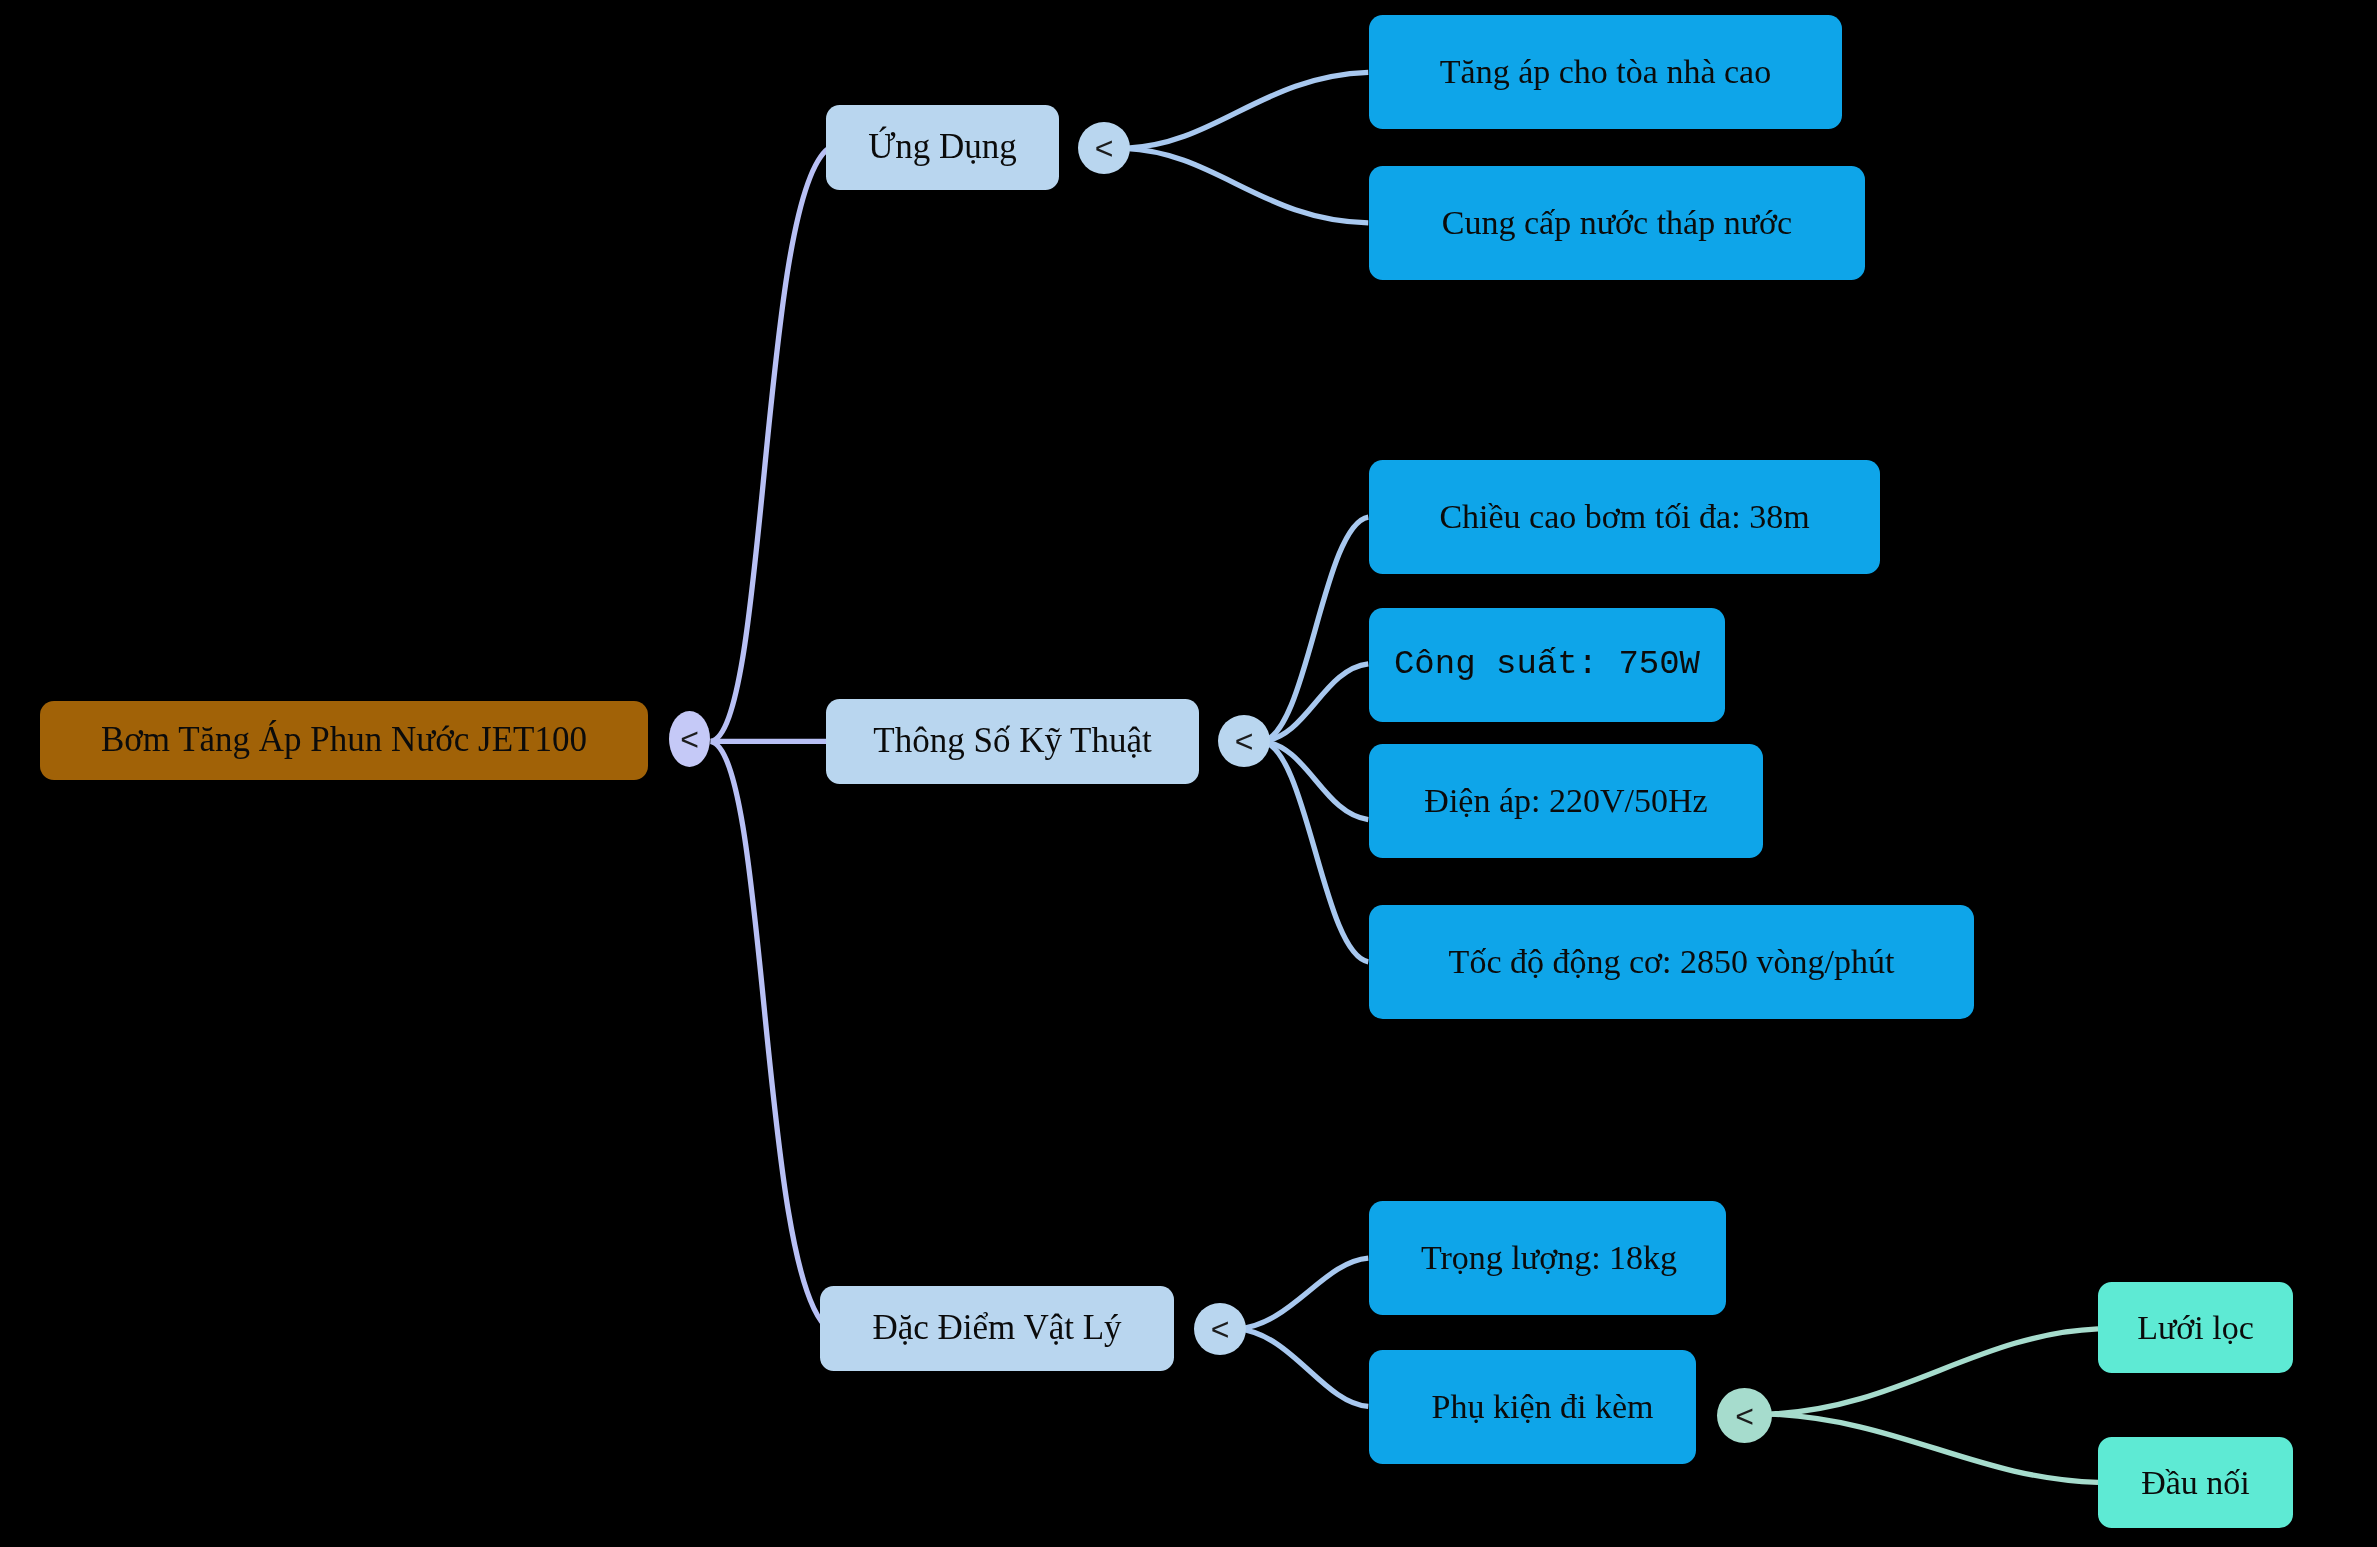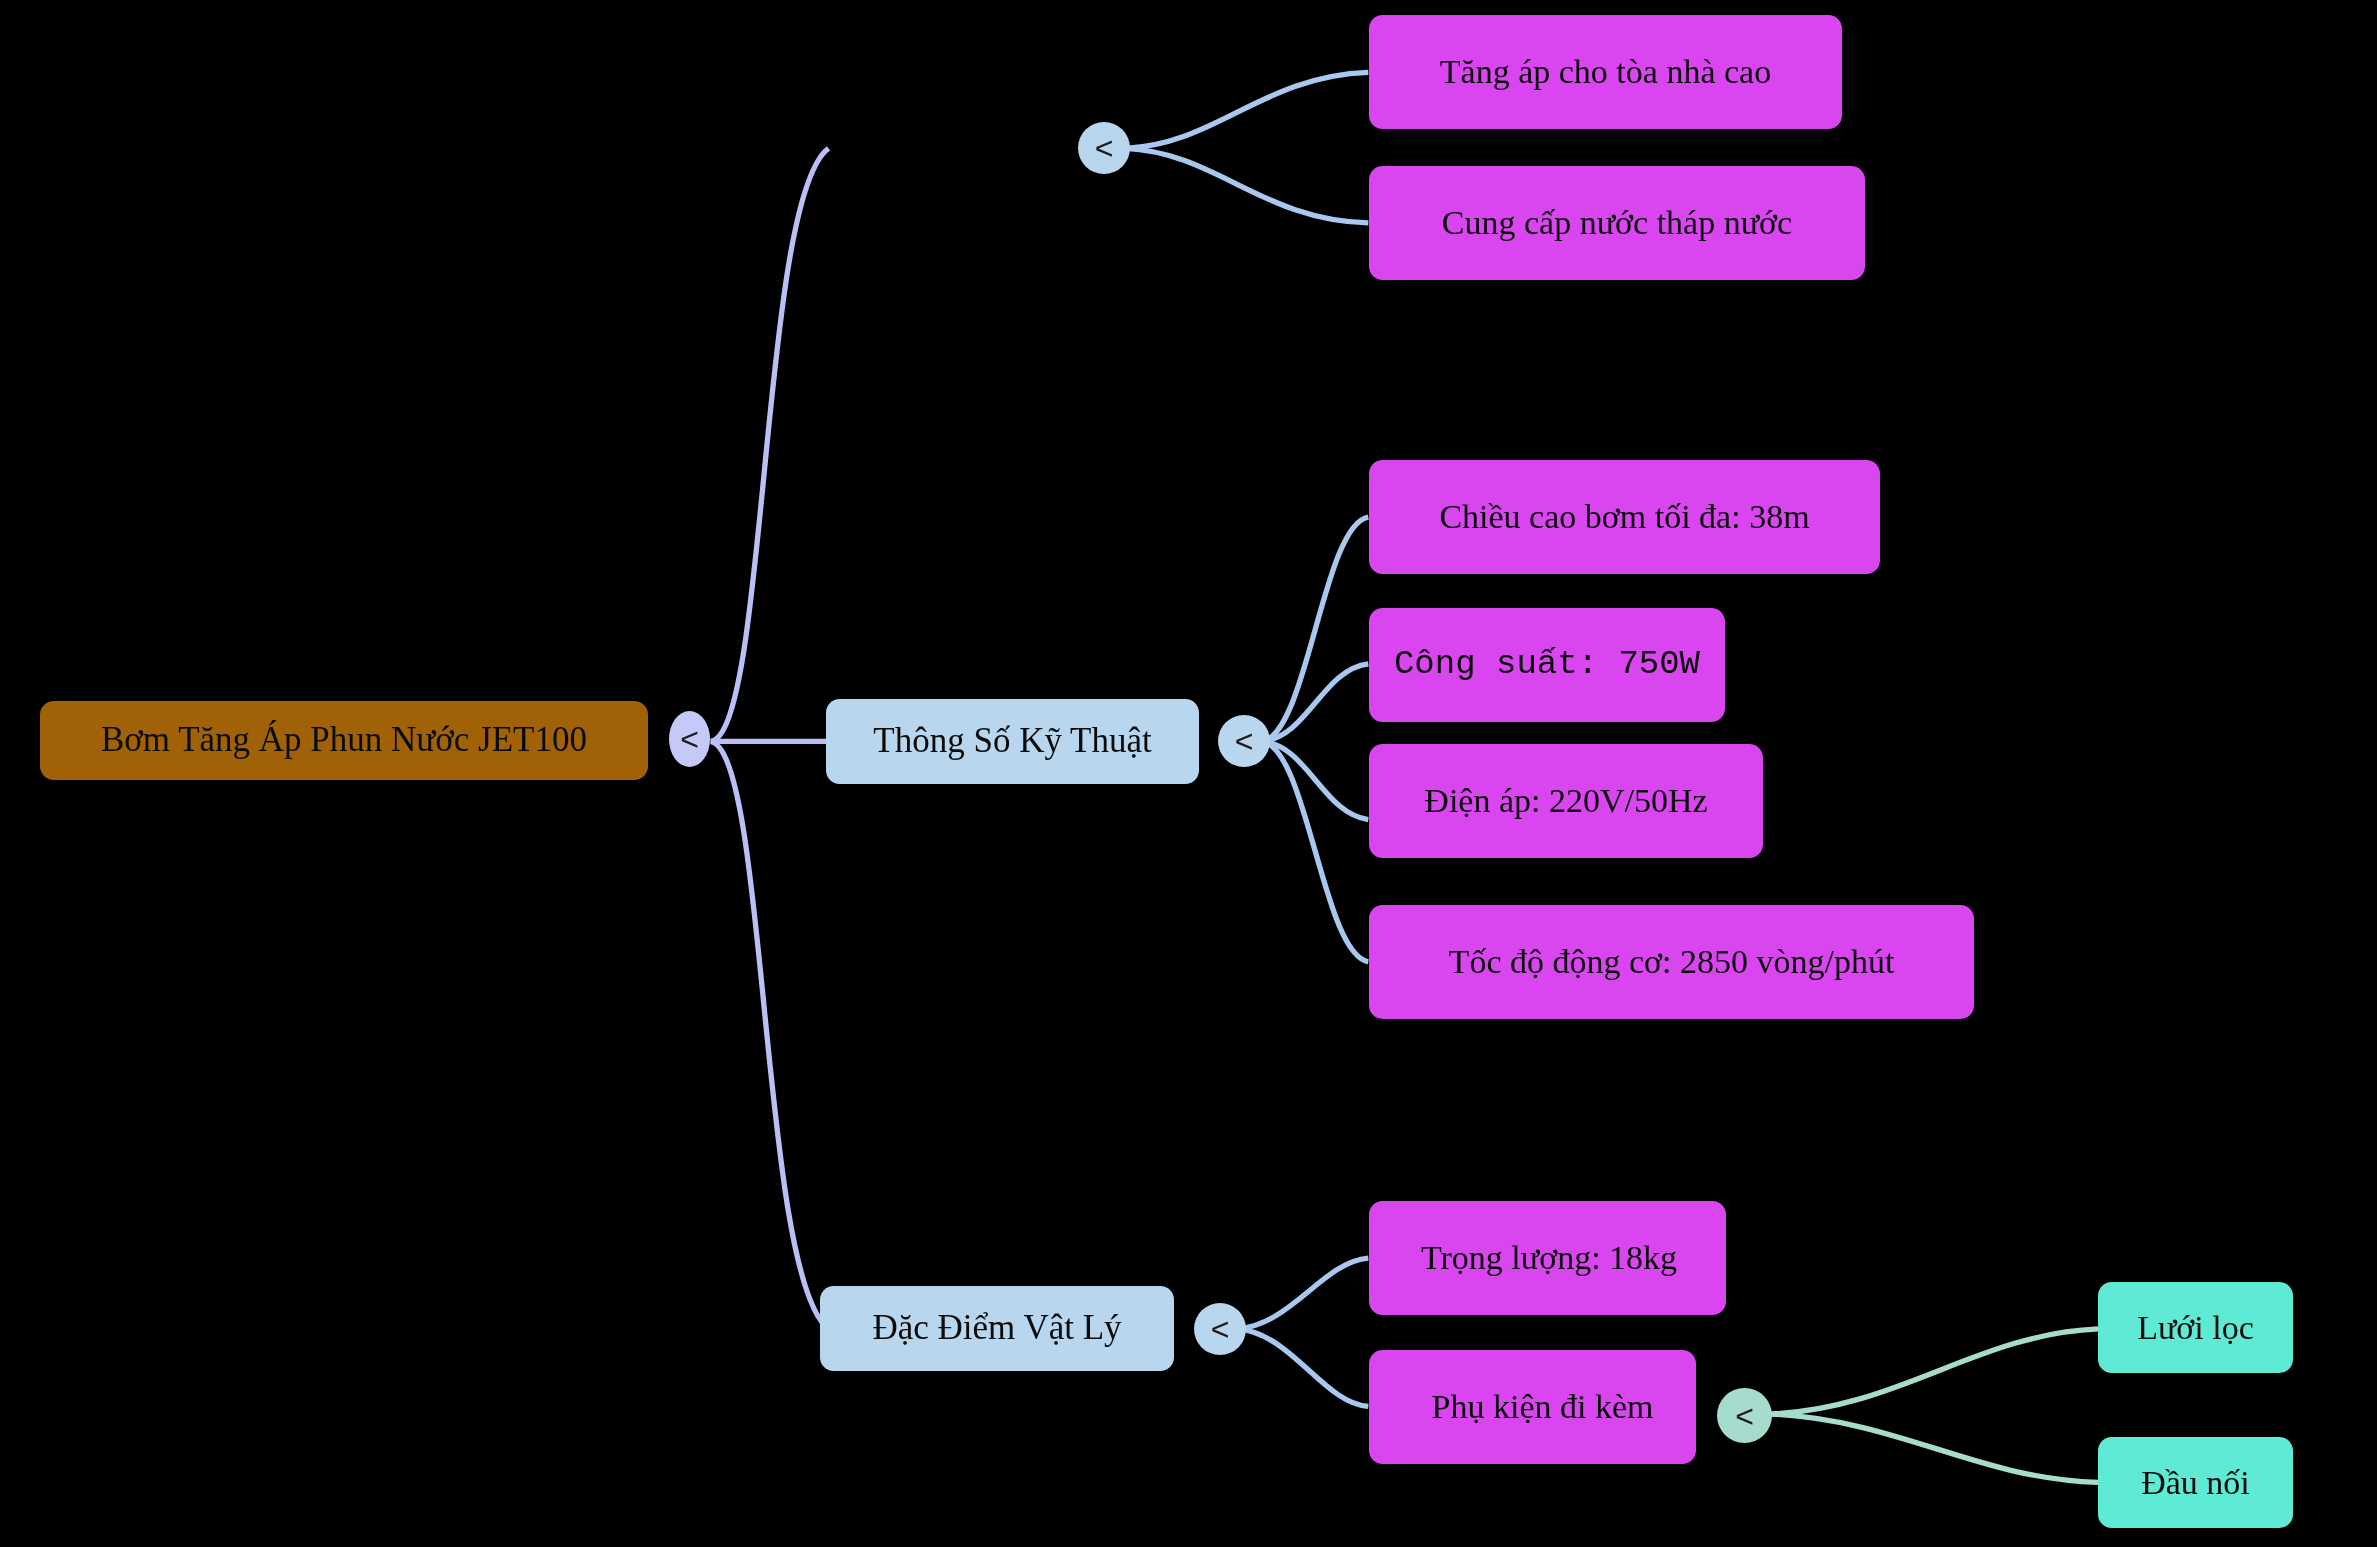--- a/index.html
+++ b/index.html
@@ -39,21 +39,21 @@
   .node-root {
     background: #a16207;
     font-size: 35px;
     border-radius: 14px;
   }
   .node-branch {
     background: #b9d6ef;
     font-size: 35px;
   }
   .node-leaf {
-    background: #d946ef;
+    background: #0ea5e9;
     font-size: 34px;
   }
   .node-subleaf {
     background: #5eead4;
     font-size: 34px;
   }
   .badge {
     position: absolute;
     box-sizing: border-box;
     display: flex;
@@ -91,20 +91,21 @@
     <path d="M 1628,1748 C 1700,1742 1740,1660 1800,1655" fill="none" stroke="#a8c8ef" stroke-width="7"></path>
     <path d="M 1628,1748 C 1700,1754 1740,1845 1800,1850" fill="none" stroke="#a8c8ef" stroke-width="7"></path>
 
     <path d="M 2330,1860 C 2500,1852 2600,1755 2760,1748" fill="none" stroke="#a6dccd" stroke-width="7"></path>
     <path d="M 2330,1860 C 2500,1868 2600,1945 2760,1950" fill="none" stroke="#a6dccd" stroke-width="7"></path>
   </svg>
 
   <div class="node node-root" style="left:40px; top:701px; width:608px; height:79px;">Bơm Tăng Áp Phun Nước JET100</div>
   <div class="badge badge-root" style="left:669px; top:711px; width:41px; height:56px;">&lt;</div>
 
+  <div class="node node-branch" style="left:826px; top:105px; width:233px; height:85px;">Ứng Dụng</div>
   <div class="badge badge-branch" style="left:1078px; top:122px; width:52px; height:52px;">&lt;</div>
 
   <div class="node node-leaf" style="left:1369px; top:15px; width:473px; height:114px;">Tăng áp cho tòa nhà cao</div>
   <div class="node node-leaf" style="left:1369px; top:166px; width:496px; height:114px;">Cung cấp nước tháp nước</div>
 
   <div class="node node-branch" style="left:826px; top:699px; width:373px; height:85px;">Thông Số Kỹ Thuật</div>
   <div class="badge badge-branch" style="left:1218px; top:715px; width:52px; height:52px;">&lt;</div>
 
   <div class="node node-leaf" style="left:1369px; top:460px; width:511px; height:114px;">Chiều cao bơm tối đa: 38m</div>
   <div class="node node-leaf" style="left:1369px; top:608px; width:356px; height:114px;font-family:Liberation Mono, monospace;">Công suất: 750W</div>

